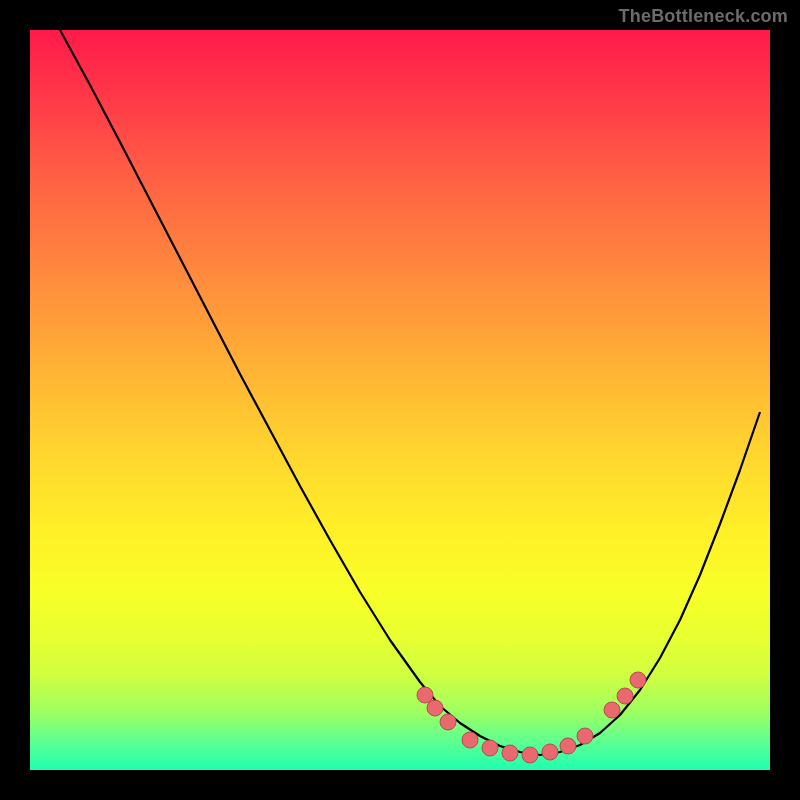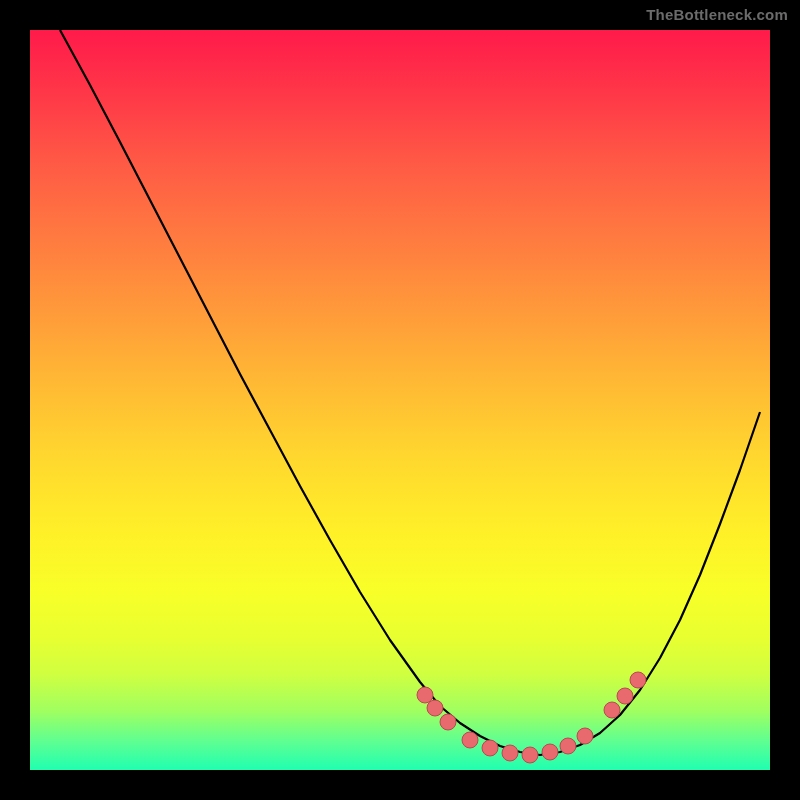--- a/index.html
+++ b/index.html
@@ -24,21 +24,21 @@
       #d0ff40 87%,
       #a0ff60 92%,
       #60ff90 96%,
       #20ffb0 100%);
   }
   .watermark {
     position: absolute;
     top: 6px;
     right: 12px;
     font-family: Arial, Helvetica, sans-serif;
-    font-size: 15px;
+    font-size: 18px;
     font-weight: bold;
     color: #6b6b6b;
     letter-spacing: 0.2px;
   }
   svg.plot {
     position: absolute;
     left: 30px;
     top: 30px;
     width: 740px;
     height: 740px;

